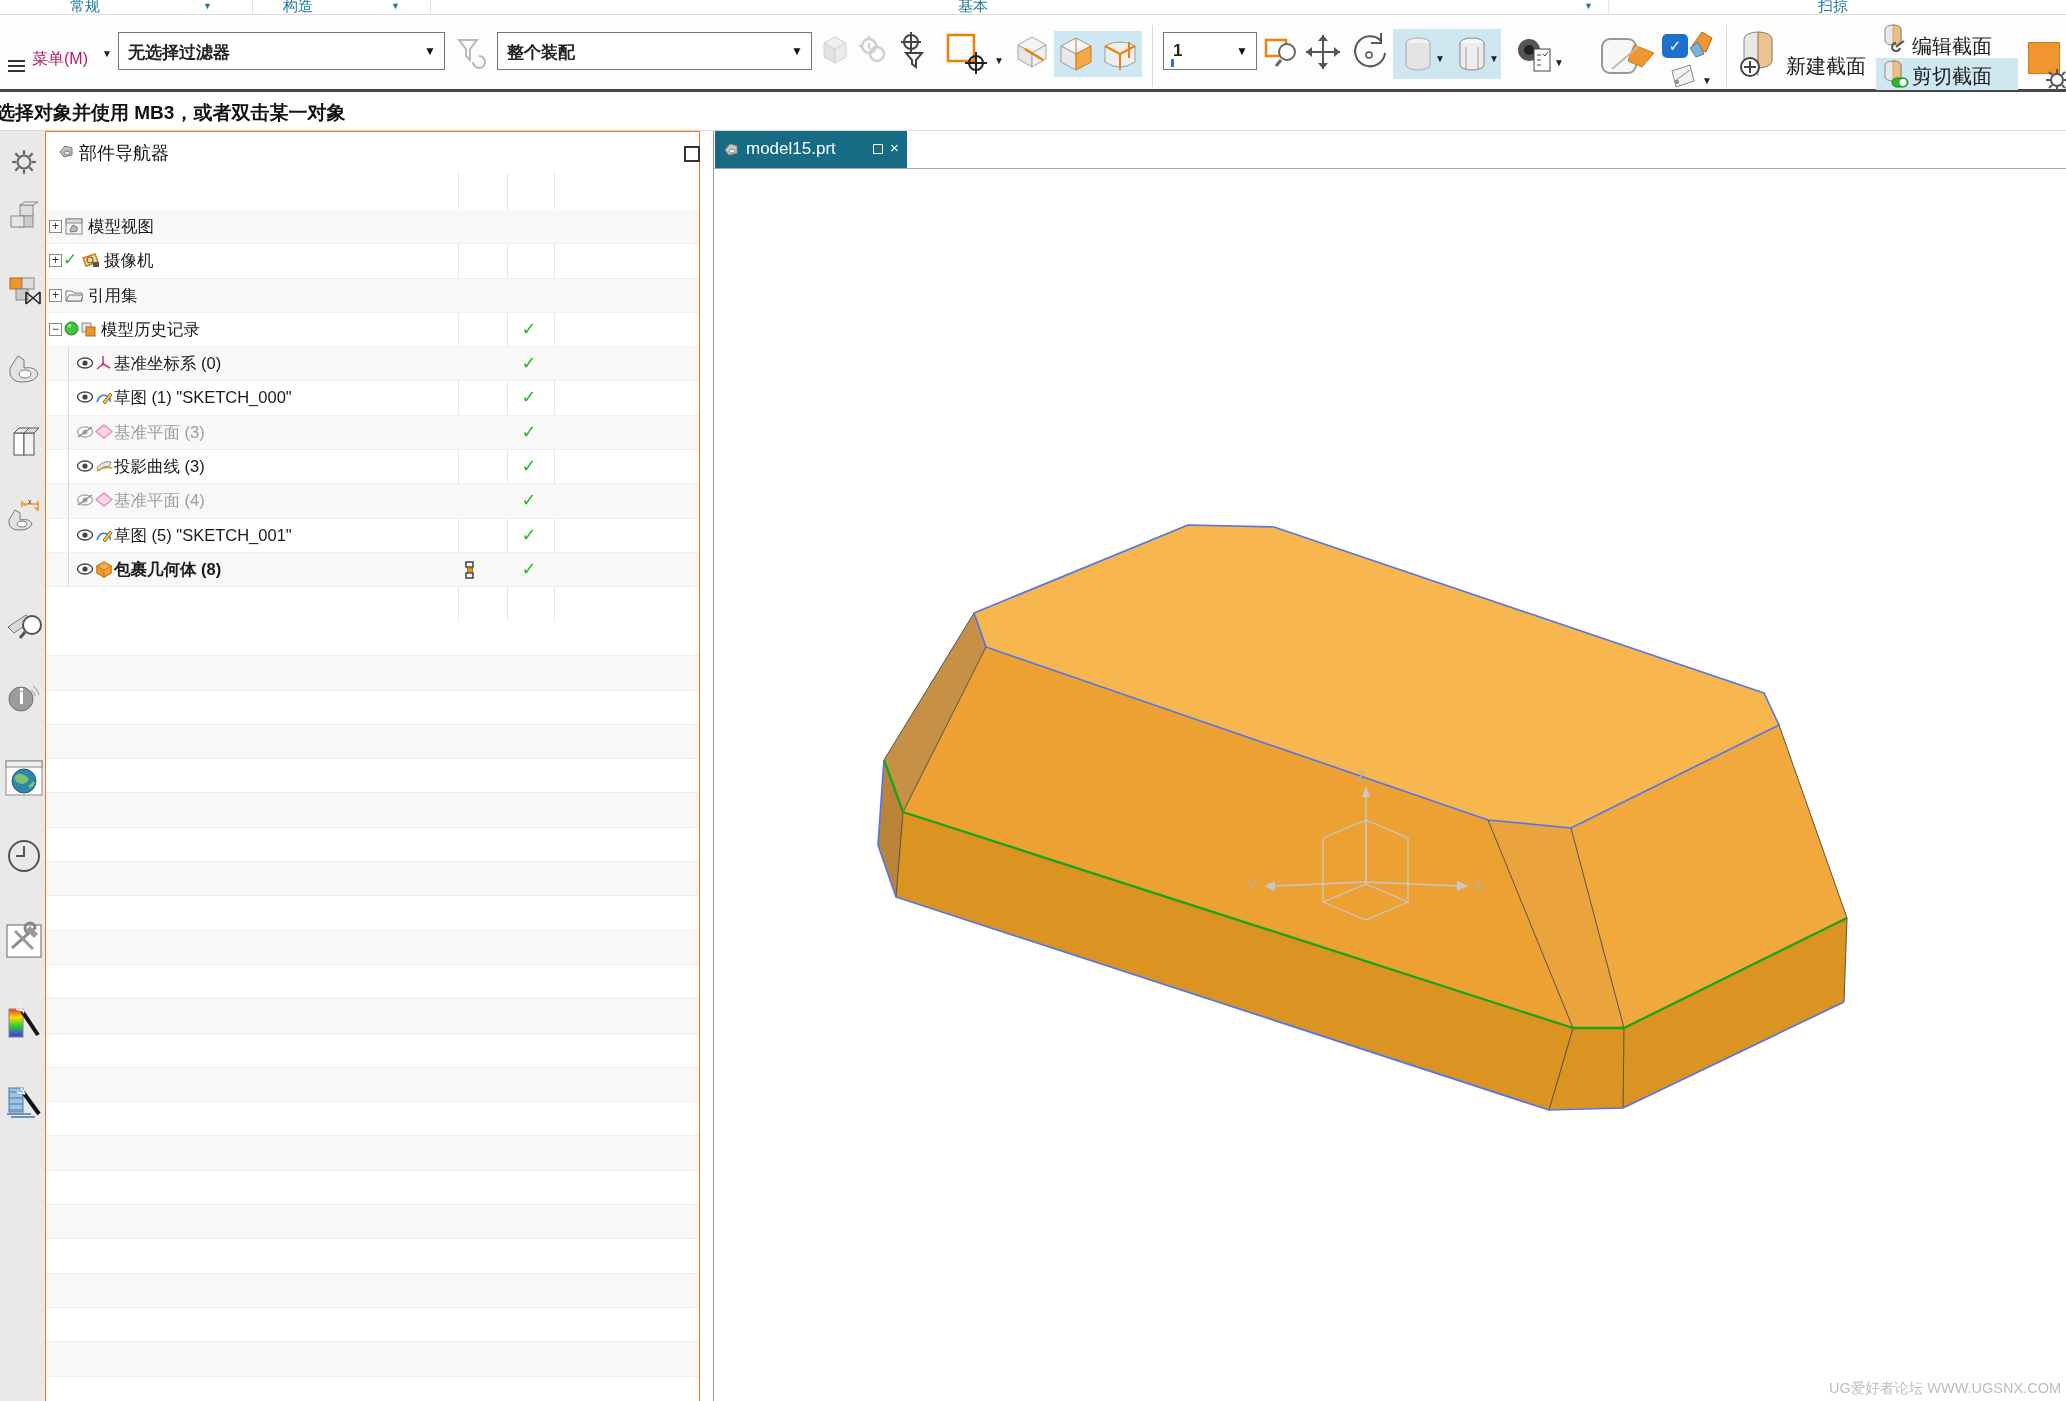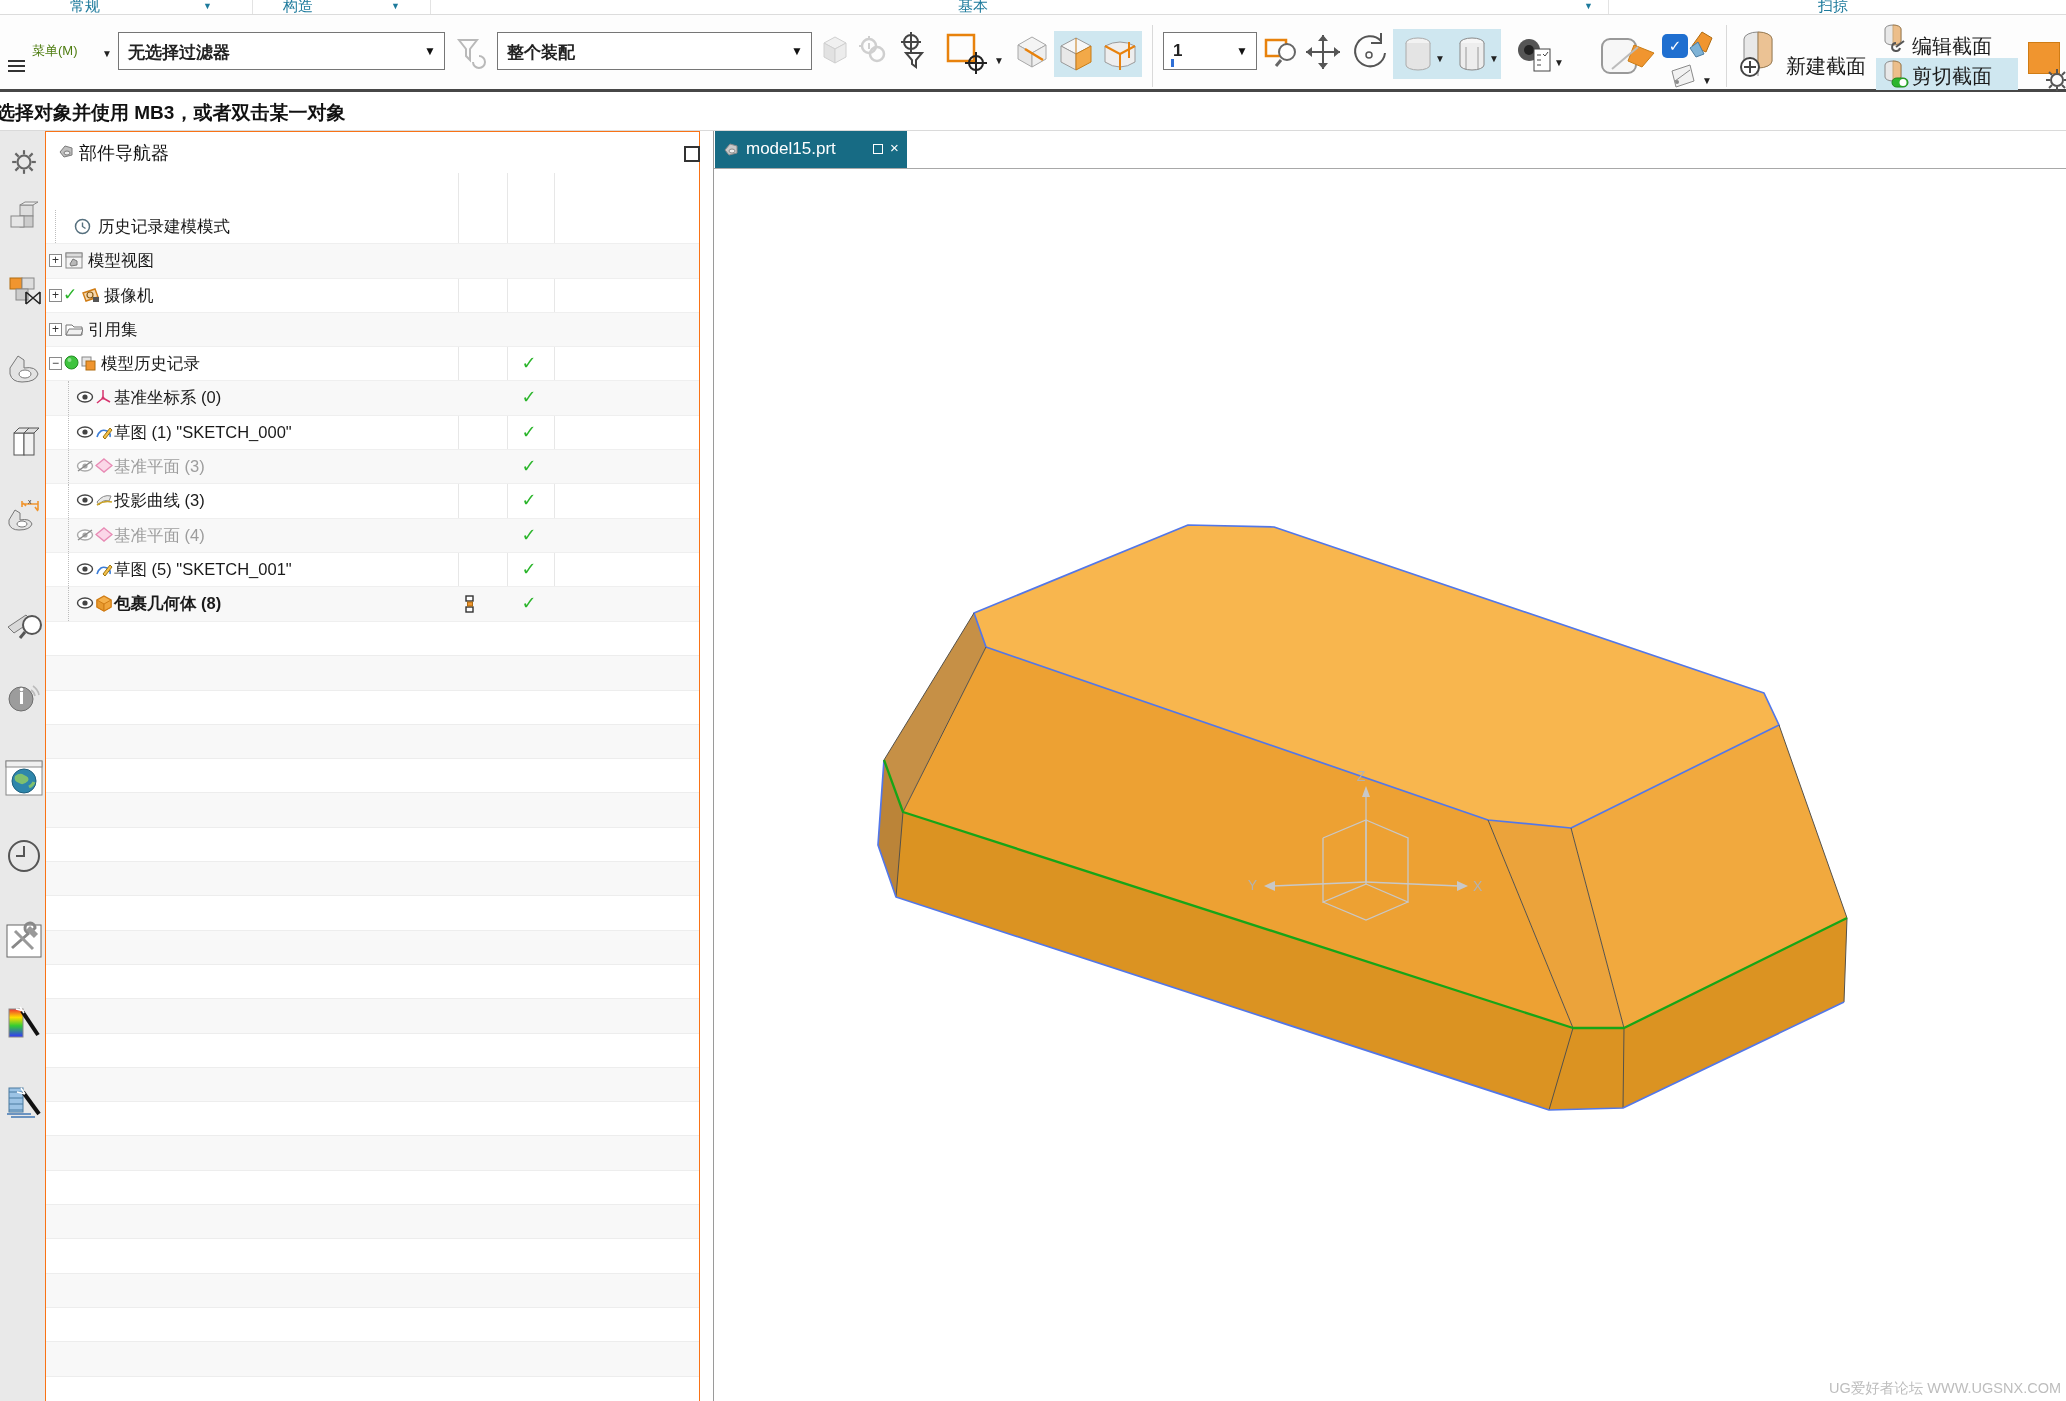--- a/index.html
+++ b/index.html
@@ -6,21 +6,21 @@
   body{width:2066px;height:1401px;position:relative;overflow:hidden;
        font-family:"Liberation Sans","DejaVu Sans",sans-serif;color:#1a1a1a;}
   .abs{position:absolute;}
   
   #ribbon{left:0;top:0;width:2066px;height:14px;background:#fff;border-bottom:1px solid #dcdcdc;overflow:hidden;}
   .rlabel{position:absolute;top:-3px;font-size:15px;color:#1d7a9c;}
   .rarrow{position:absolute;top:1px;font-size:9px;color:#1d7a9c;}
   .rsep{position:absolute;top:0;width:1px;height:14px;background:#e3e3e3;}
   
   #toolbar{left:0;top:15px;width:2066px;height:77px;background:#fdfdfd;border-bottom:3px solid #474747;box-sizing:border-box;}
-  .tbtext{position:absolute;font-size:13px;color:#4d7c0f;}
+  .tbtext{position:absolute;font-size:16px;color:#be185d;margin-top:7px;}
   .combo{position:absolute;height:38px;border:1px solid #767676;background:#fff;box-sizing:border-box;font-weight:bold;}
   .combo .val{position:absolute;left:9px;top:8px;font-size:17px;color:#222;white-space:nowrap;}
   .combo .arr{position:absolute;right:8px;top:11px;font-size:12px;color:#111;}
   .tsep{position:absolute;width:1px;background:#d9d9d9;}
   .pressed{background:#cfe7f0;}
   .iconbox{position:absolute;display:flex;align-items:center;justify-content:center;}
   .darr{position:absolute;font-size:10px;color:#222;}
   .burger{position:absolute;left:8px;top:45px;width:17px;height:2px;background:#333;box-shadow:0 5px 0 #333,0 10px 0 #333;}
   .seclabel{position:absolute;font-size:20px;color:#1a1a1a;white-space:nowrap;}
   
@@ -404,28 +404,20 @@
     </span>
     <span class="t">部件导航器</span>
     <span class="maxbox"></span>
   </div>
   <div class="vline" style="left:412px"></div>
   <div class="vline" style="left:461px"></div>
   <div class="vline" style="left:508px"></div>
 
   <div id="nav-rows">
 
-    <div class="row">
-      <span class="guide"></span>
-      <span class="ricon" style="left:28px"><svg width="17" height="17" viewBox="0 0 17 17">
-            <circle cx="8.5" cy="8.5" r="7" fill="#fff" stroke="#56707e" stroke-width="1.5"></circle>
-            <path d="M8.5 4.5 v4 l3 2" stroke="#56707e" stroke-width="1.4" fill="none"></path>
-          </svg></span>
-      <span class="lbl" style="left:52px">历史记录建模模式</span>
-    </div>
 
     <div class="row alt">
       <span class="expander">+</span>
       <span class="ricon" style="left:19px"><svg width="18" height="17" viewBox="0 0 18 17">
             <rect x="1" y="1" width="16" height="15" fill="#f4f4f4" stroke="#888"></rect>
             <rect x="1" y="1" width="16" height="4" fill="#dcdcdc" stroke="#888"></rect>
             <path d="M5 12 L8 7 L12 9 L12 13 L6 14 Z" fill="#b9b9b9" stroke="#777"></path>
           </svg></span>
       <span class="lbl" style="left:42px">模型视图</span>
     </div>

